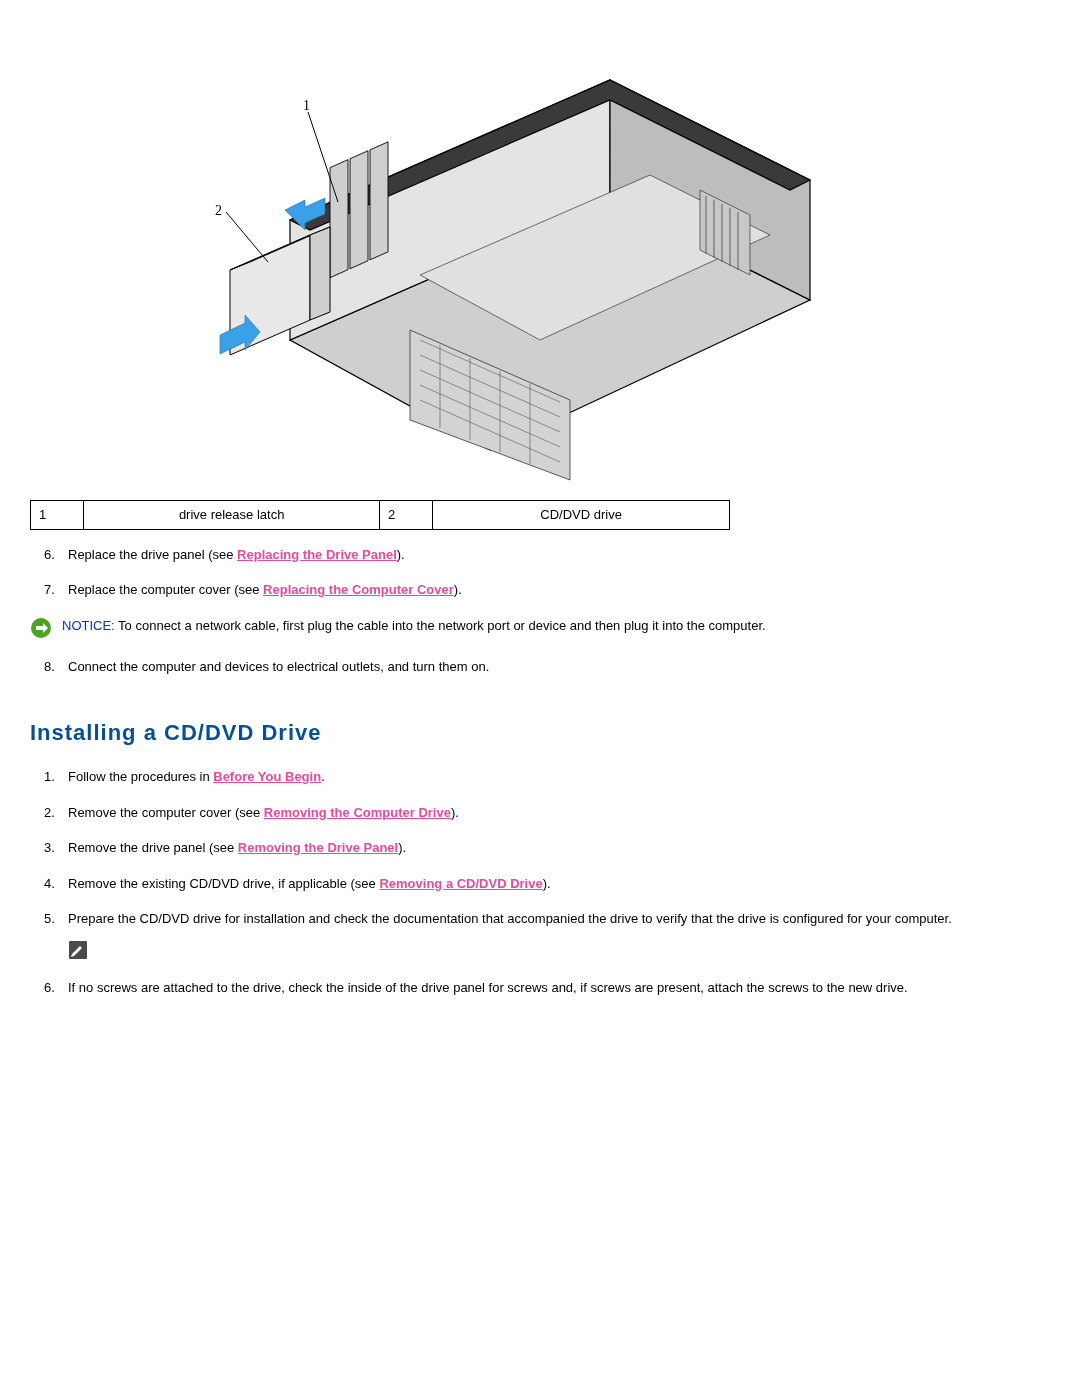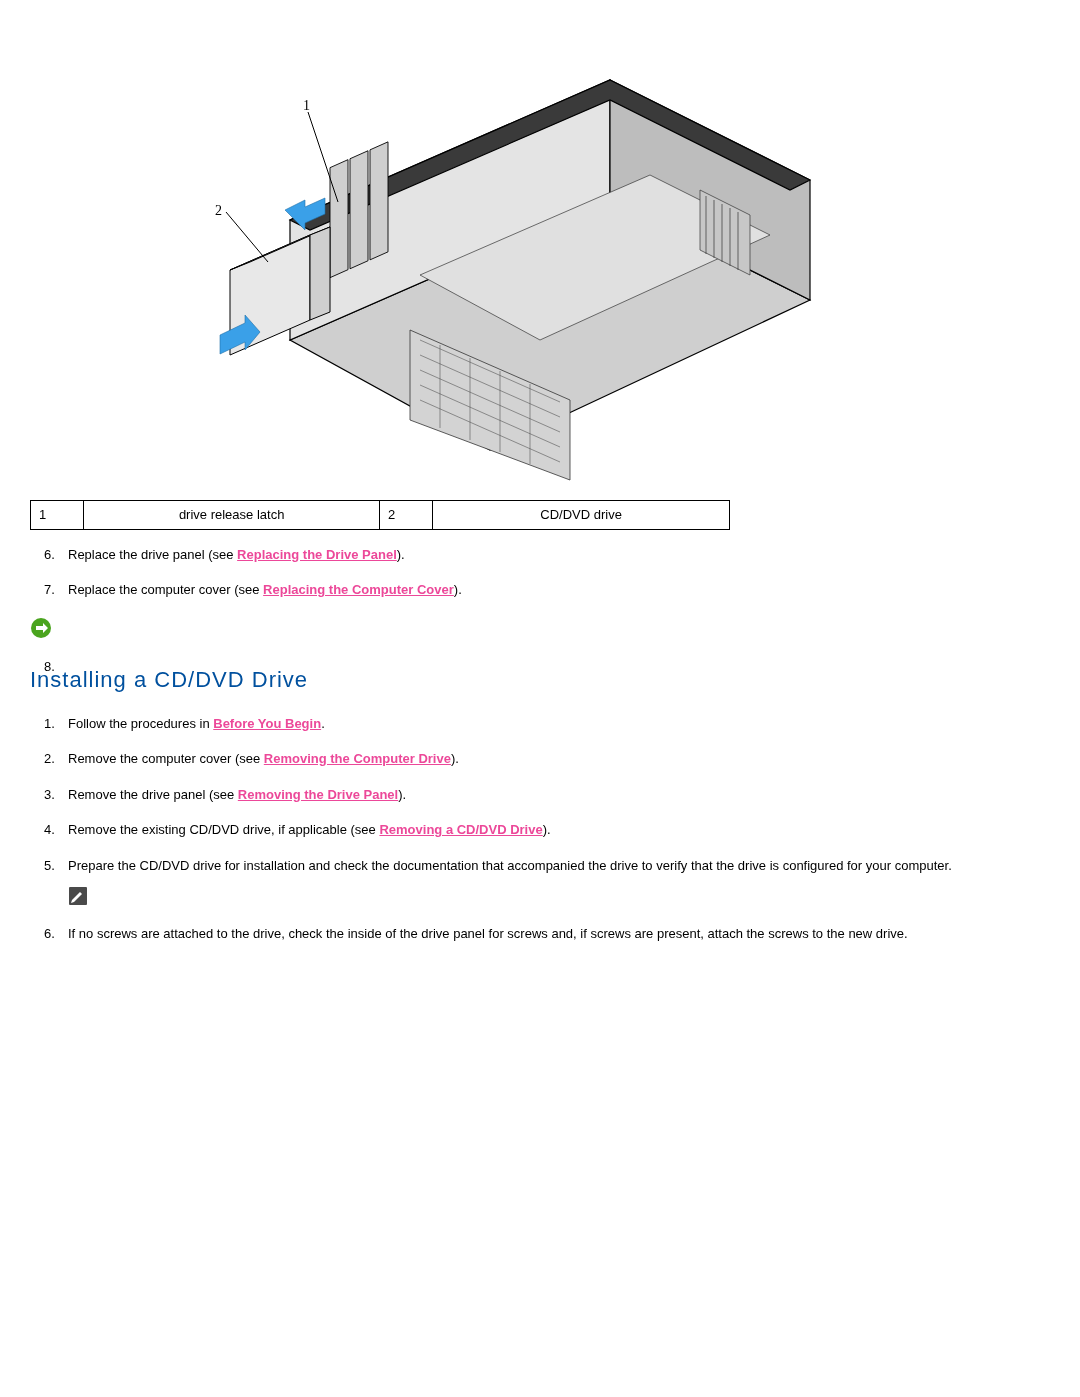--- a/index.html
+++ b/index.html
@@ -57,23 +57,23 @@
   }
   .notice-row .icon, .note-row .icon {
     flex: 0 0 auto;
     margin-right: 10px;
     margin-top: 1px;
   }
   .notice-label { color: #0033cc; }
   h2.section {
     color: #00509e;
     font-size: 22px;
-    font-weight: normal;
+    font-weight: bold;
     letter-spacing: 1px;
-    margin: 24px 0 18px;
+    margin: 40px 0 18px;
   }
   .nested-note {
     margin-left: 38px;
     margin-top: -6px;
     margin-bottom: 18px;
   }
   .note-label { color: #0033cc; }
   svg.notice-icon circle.bg { fill: #4aa41e; }
   svg.notice-icon .arrow { fill: #fff; }
   svg.note-icon rect.bg { fill: #4a4a4a; }
@@ -167,25 +167,29 @@
     <span class="num">7.</span>
     <span>Replace the computer cover (see </span><a href="#" class="doclink">Replacing the Computer Cover</a><span>).</span>
   </li>
 </ol>
 
 <div class="notice-row">
   <svg class="icon notice-icon" width="22" height="22" viewBox="0 0 22 22">
     <circle class="bg" cx="11" cy="11" r="10"></circle>
     <path class="arrow" d="M6 9 h7 v-3 l5 5 -5 5 v-3 h-7 z"></path>
   </svg>
+  <div>
+    <span class="notice-label">NOTICE:</span><span> To connect a network cable, first plug the cable into the network port or device and then plug it into the computer.</span>
+  </div>
 </div>
 
 <ol class="steps">
   <li>
     <span class="num">8.</span>
+    <span>Connect the computer and devices to electrical outlets, and turn them on.</span>
   </li>
 </ol>
 
 <h2 class="section">Installing a CD/DVD Drive</h2>
 
 <ol class="steps">
   <li>
     <span class="num">1.</span>
     <span>Follow the procedures in </span><a href="#" class="doclink">Before You Begin</a><span>.</span>
   </li>

